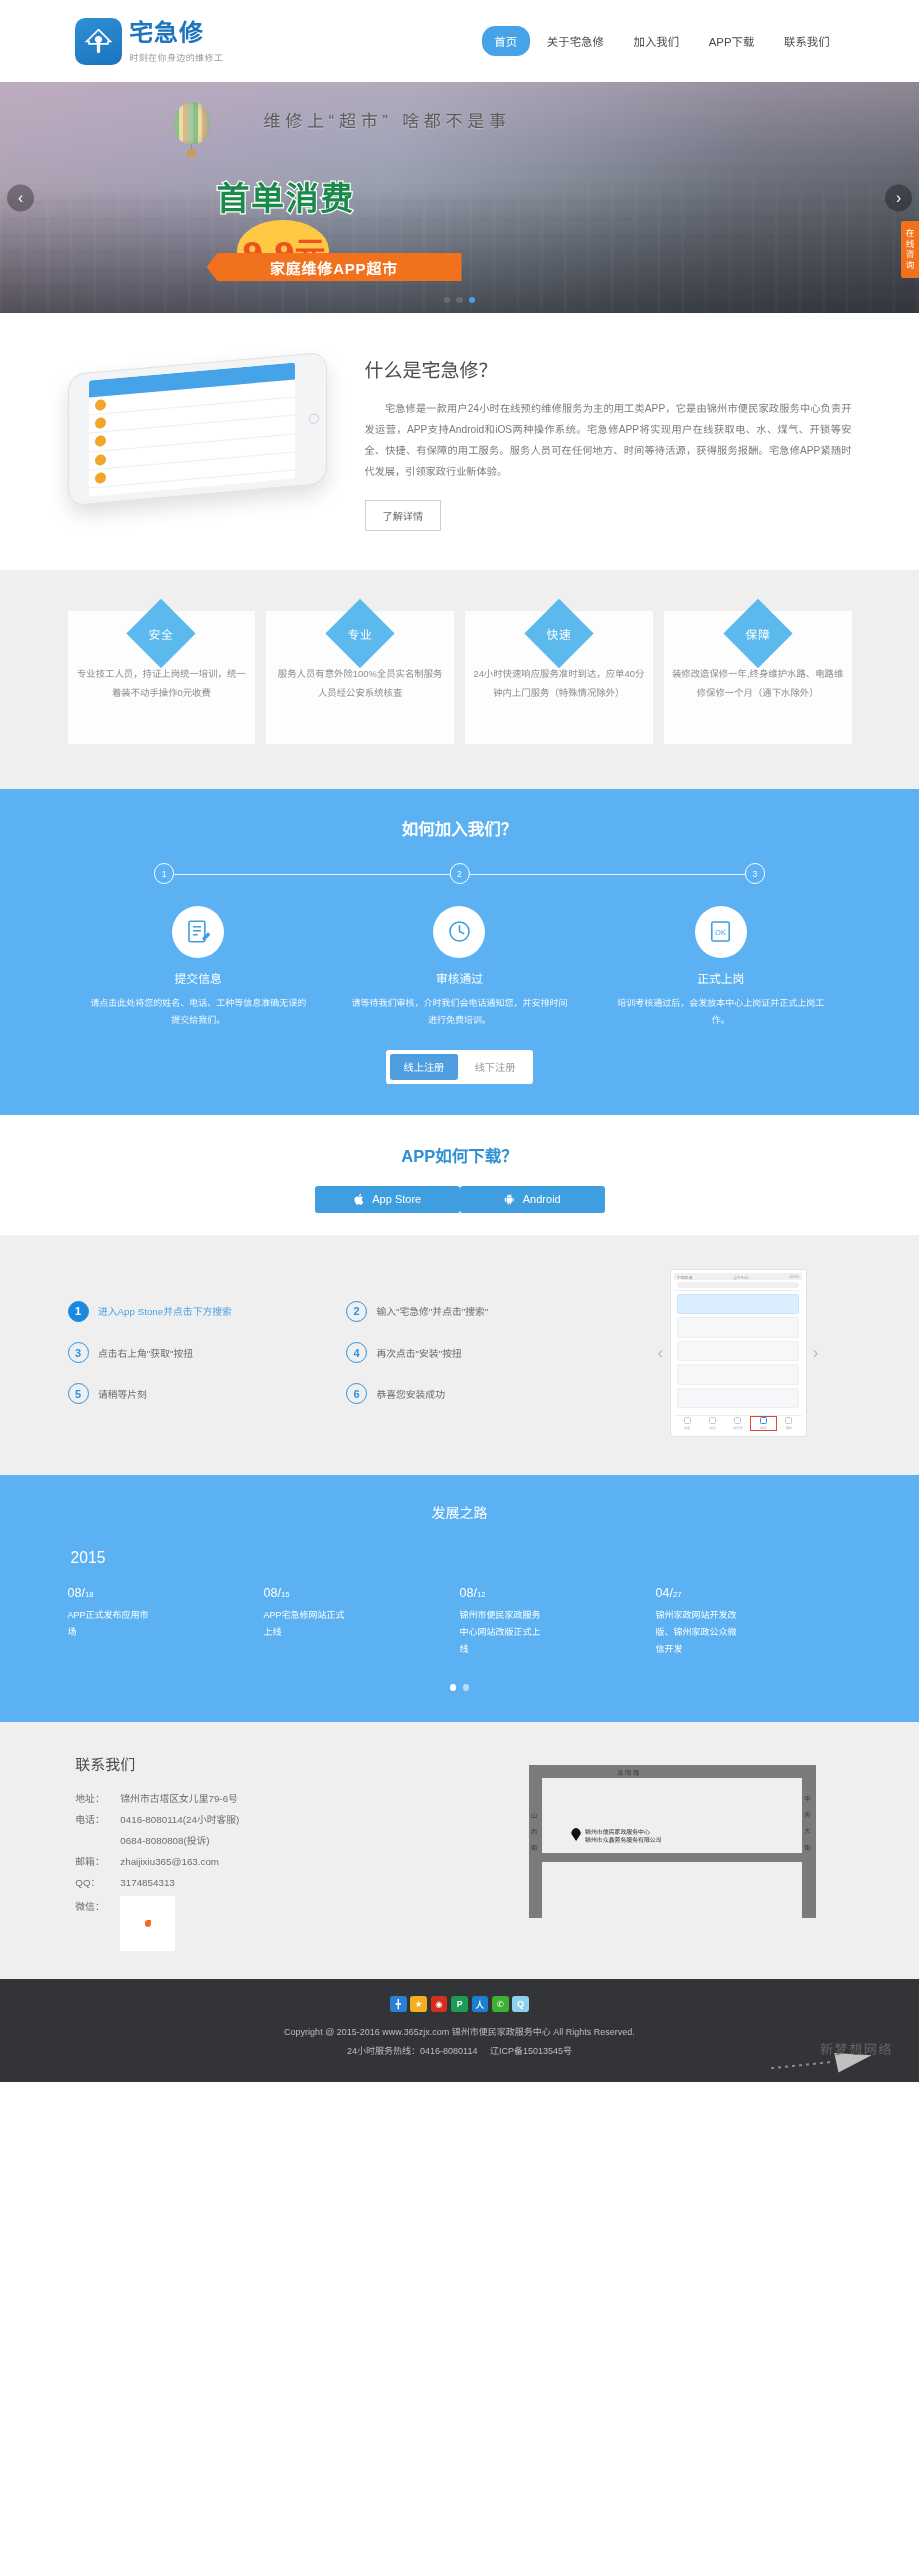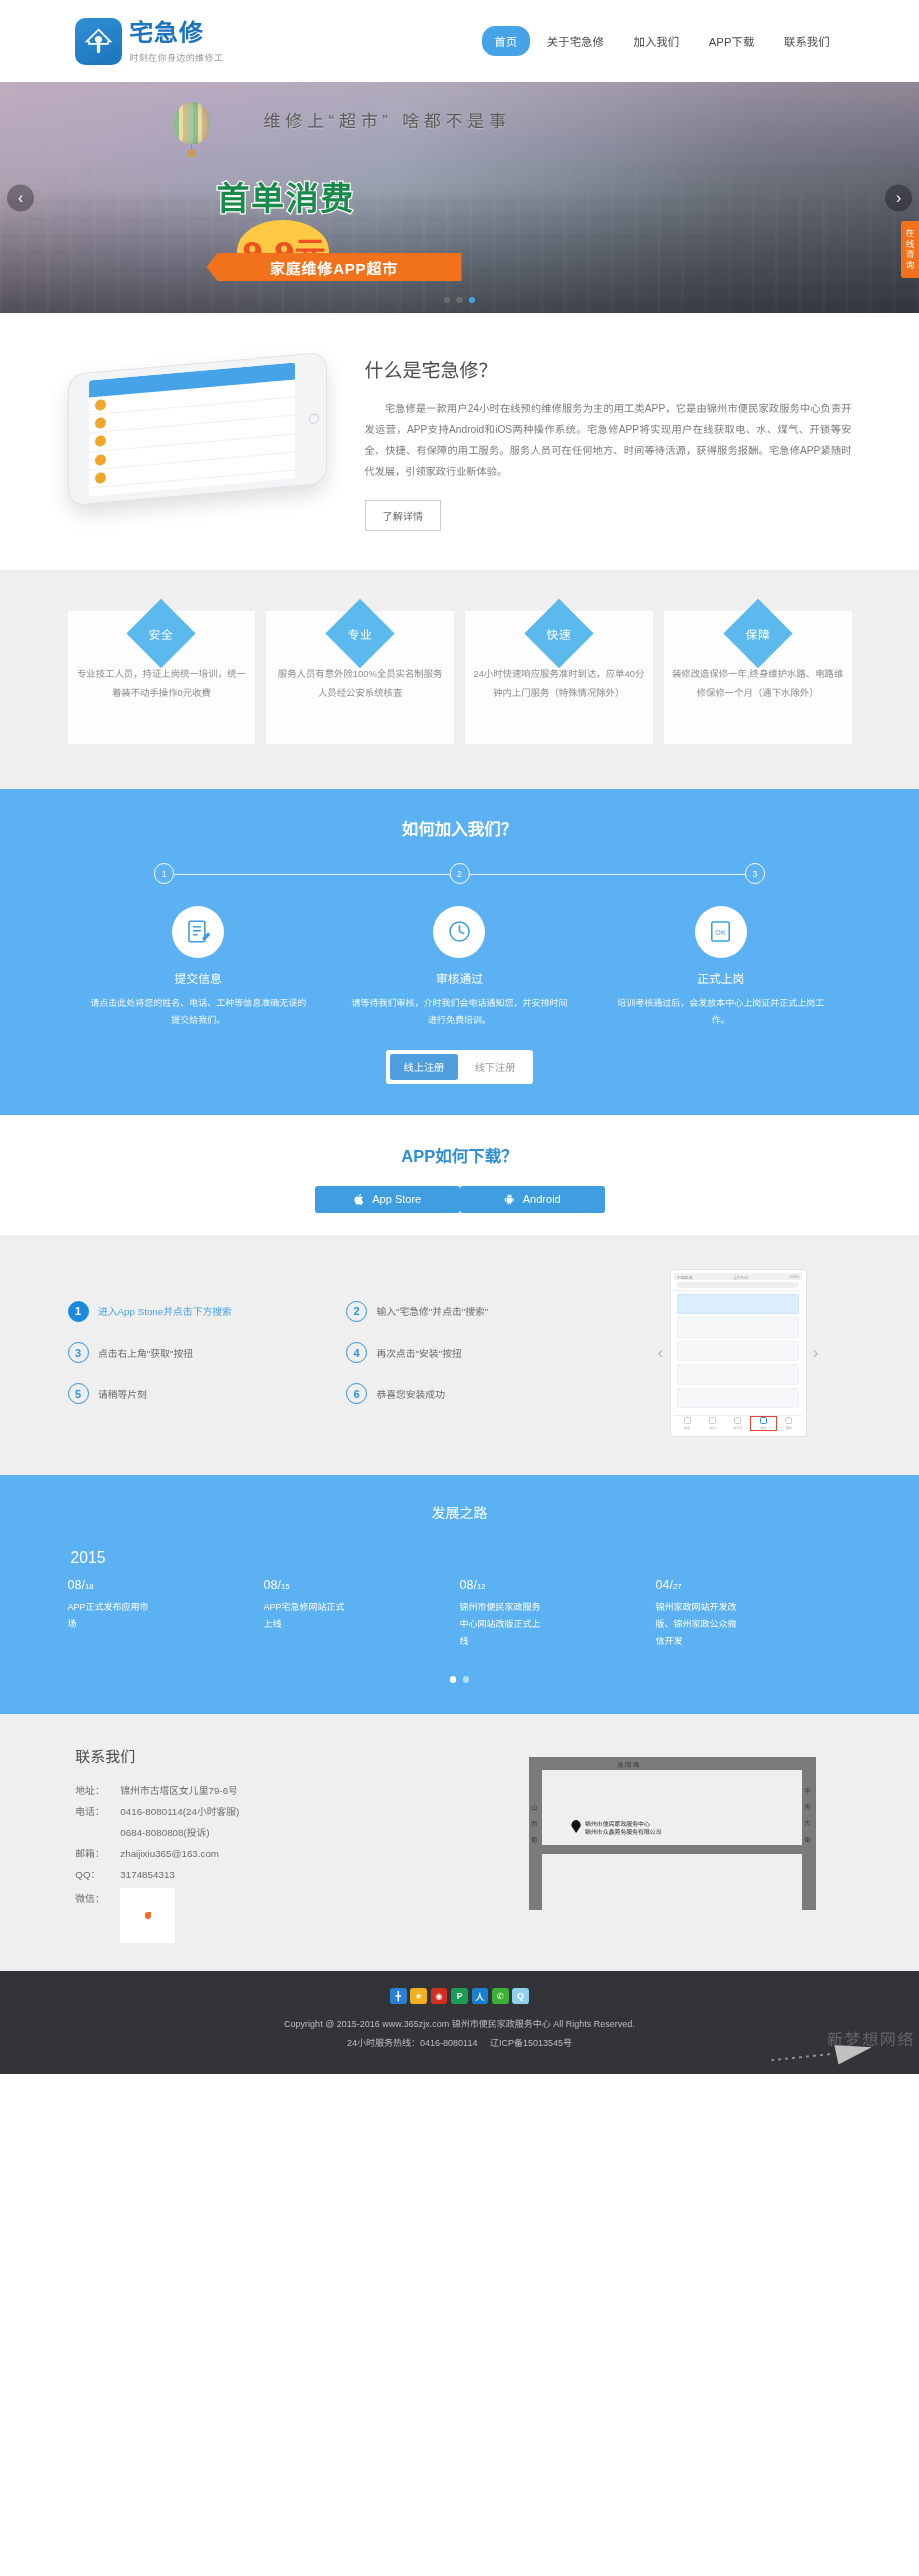--- a/index.html
+++ b/index.html
@@ -228,21 +228,21 @@
   .mp-tab i{width:7px;height:7px;border:0.8px solid #c9c9c9;border-radius:1.6px;display:block;}
   .mp-tab.sel i{border-color:#2b93e0;}
   .mp-tab.sel{outline:0.8px solid #e8443a;outline-offset:-0.8px;}
   .mp-tab b{font-size:3.1px;color:#b0b0b0;font-weight:normal;}
 
   
   .timeline { background:#5bb1f2; color:#fff; padding:27px 0 31px; }
   .timeline h2 { text-align:center; font-size:14px; font-weight:normal; margin-bottom:27px; }
   .tl-year { font-size:15.7px; margin-bottom:11px; padding-left:3.1px; }
   .tl-items { display:flex; }
-  .tl-item { flex:1; padding-right:19px; }
+  .tl-item { flex:1; padding-right:19px;margin-top:8px; }
   .tl-date { font-size:12.5px; margin-bottom:7.8px; }
   .tl-date small { font-size:7.8px; }
   .tl-desc { font-size:9px; line-height:1.85; max-width:82px; }
   .tl-dots { display:flex; justify-content:center; gap:6.3px; margin-top:27px; }
   .tl-dots i { width:6.3px;height:6.3px;border-radius:50%;background:#fff;display:block;opacity:.55;cursor:pointer;}
   .tl-dots i.on{opacity:1;}
 
   
   .contact { background:#efefef; padding:31px 0 28px; }
   .contact .container { display:flex; gap:23.5px; }
@@ -277,21 +277,21 @@
   .footer { background:#333437; padding:17px 0 20.4px; position:relative; overflow:hidden;}
   .socials { display:flex; justify-content:center; gap:3.9px; margin-bottom:11px; }
   .soc { width:16.5px;height:16.5px;border-radius:3.1px;display:flex;align-items:center;justify-content:center;
          font-size:8.6px;color:#fff;cursor:pointer;font-weight:bold;}
   .copy { text-align:center; font-size:9px; color:#bdbdbd; line-height:2.1; }
   .plane{position:absolute;right:47px;bottom:12.5px;width:0;height:0;
     border-left:36px solid #d9d9d9;border-top:10.2px solid transparent;border-bottom:10.2px solid transparent;
     transform:rotate(-12deg);opacity:.85;}
   .plane-trail{position:absolute;right:85px;bottom:15.7px;width:63px;height:1.6px;
     background:repeating-linear-gradient(90deg,#8a8a8a 0 3.1px,transparent 3.1px 7px);transform:rotate(-6deg);}
-  .wm{position:absolute;right:4px;bottom:23.5px;font-size:16px;color:#636466;letter-spacing:1.6px;margin-top:42px;}
+  .wm{position:absolute;right:26px;bottom:23.5px;font-size:13px;color:#636466;letter-spacing:1.6px;margin-top:42px;}
 </style>
 </head>
 <body>
 
 <div class="wrap">
 
   <div class="header">
     <div class="container">
       <div class="logo">
         <div class="logo-mark">

